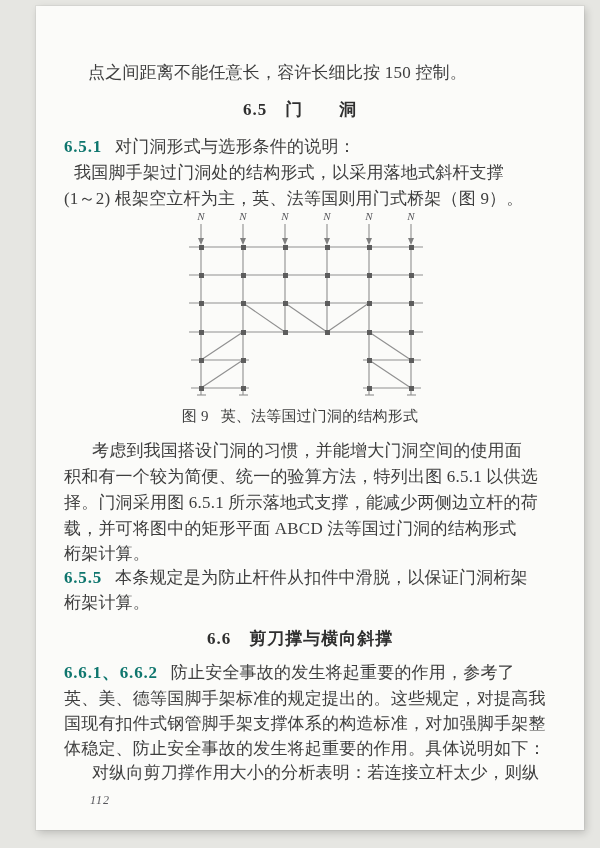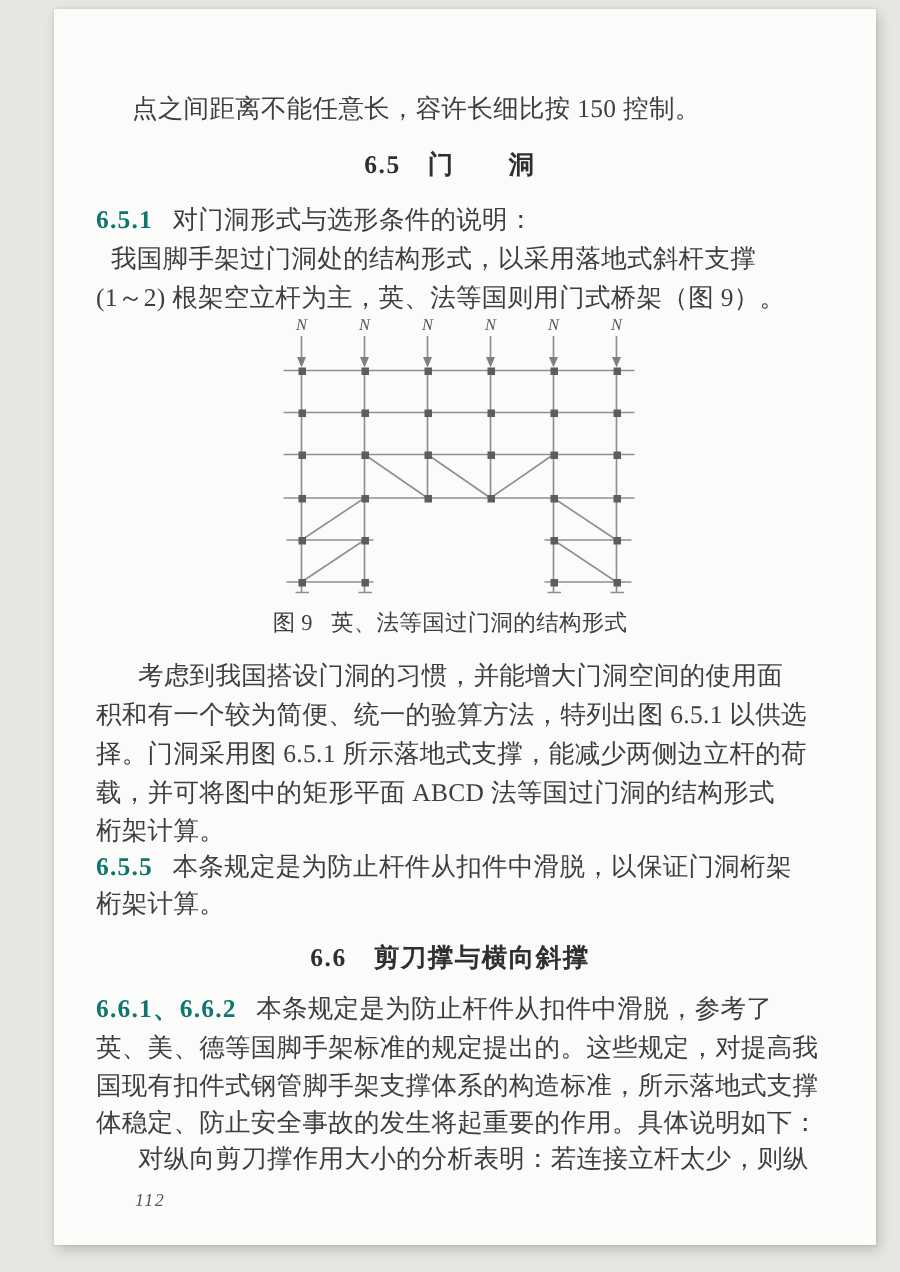--- a/index.html
+++ b/index.html
@@ -144,19 +144,19 @@
 <div class="t" style="top:466px;left:64px">积和有一个较为简便、统一的验算方法，特列出图 6.5.1 以供选</div>
 <div class="t" style="top:492px;left:64px">择。门洞采用图 6.5.1 所示落地式支撑，能减少两侧边立杆的荷</div>
 <div class="t" style="top:518px;left:64px">载，并可将图中的矩形平面 ABCD 法等国过门洞的结构形式</div>
 <div class="t" style="top:543px;left:64px">桁架计算。</div>
 
 <div class="t lead" style="top:567px;left:64px"><b>6.5.5</b><span>本条规定是为防止杆件从扣件中滑脱，以保证门洞桁架</span></div>
 <div class="t" style="top:592px;left:64px">桁架计算。</div>
 
 <div class="t h center" style="top:628px"><span class="num">6.6</span><span>剪刀撑与横向斜撑</span></div>
 
-<div class="t lead" style="top:662px;left:64px"><b>6.6.1、6.6.2</b><span>本条规定是为防止杆件从扣件中滑脱，参考了</span></div>
+<div class="t lead" style="top:662px;left:64px"><b>6.6.1、6.6.2</b><span>防止安全事故的发生将起重要的作用，参考了</span></div>
 <div class="t" style="top:688px;left:64px">英、美、德等国脚手架标准的规定提出的。这些规定，对提高我</div>
-<div class="t" style="top:713px;left:64px">国现有扣件式钢管脚手架支撑体系的构造标准，所示落地式支撑</div>
+<div class="t" style="top:713px;left:64px">国现有扣件式钢管脚手架支撑体系的构造标准，对加强脚手架整</div>
 <div class="t" style="top:738px;left:64px">体稳定、防止安全事故的发生将起重要的作用。具体说明如下：</div>
 <div class="t" style="top:762px;left:92px">对纵向剪刀撑作用大小的分析表明：若连接立杆太少，则纵</div>
 
 <div class="t pagenum" style="top:789px;left:90px">112</div>
 
 </body></html>

